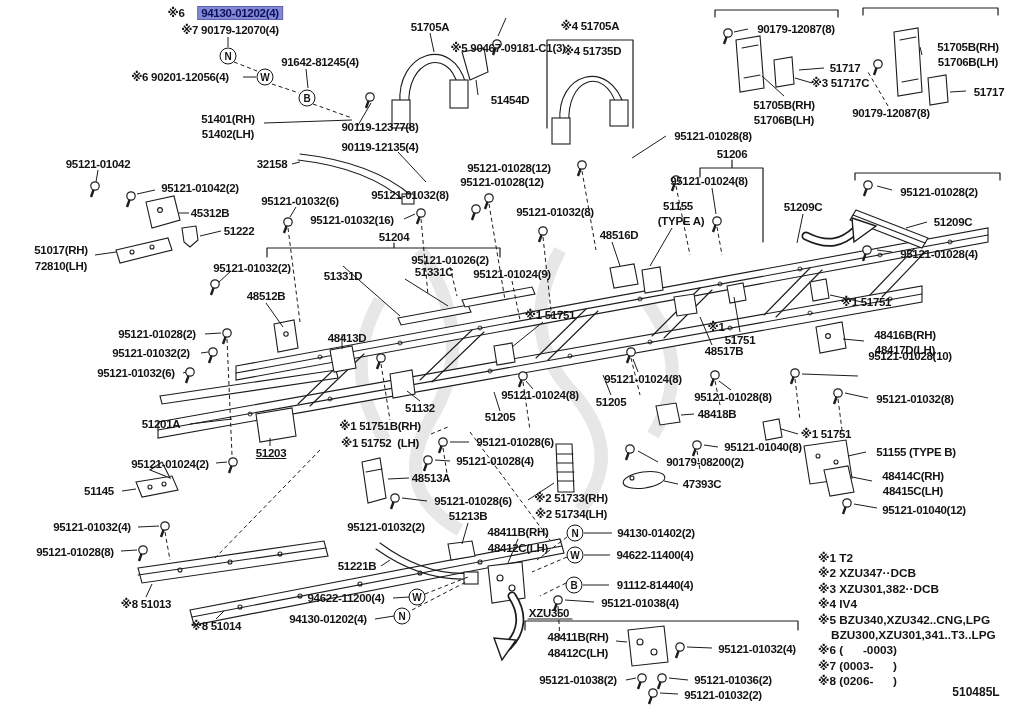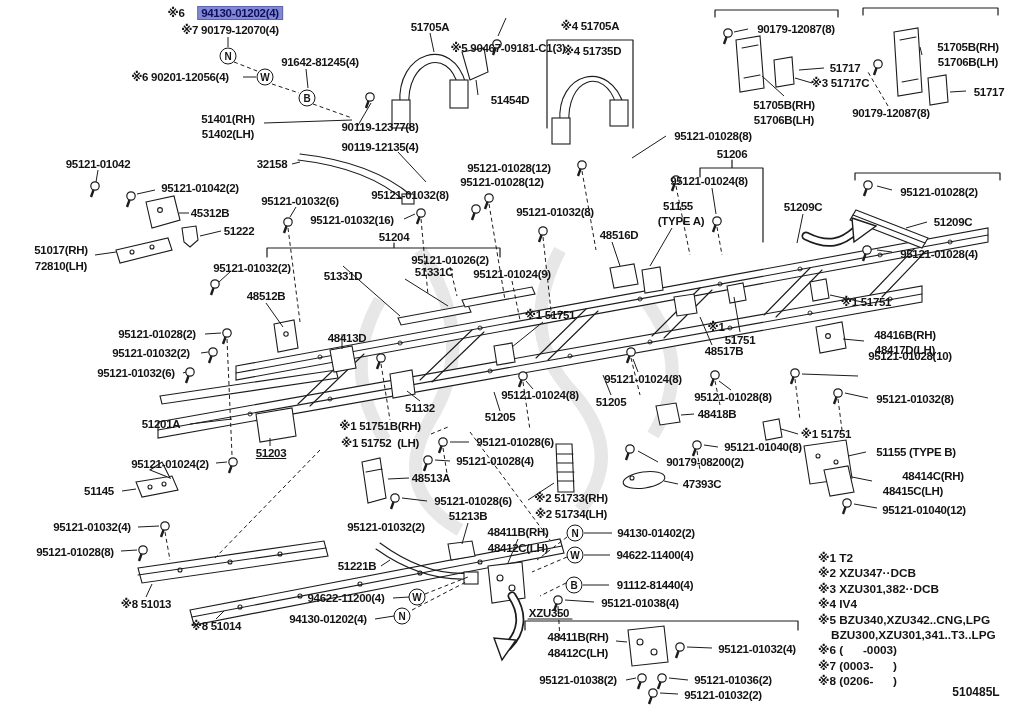--- a/index.html
+++ b/index.html
@@ -559,21 +559,21 @@
       <div class="lbl" style="left: 473px; top: 501px;">95121-01028(6)</div>
       <div class="lbl" style="left: 468px; top: 516px;">51213B</div>
       <div class="lbl" style="left: 386px; top: 527px;">95121-01032(2)</div>
       <div class="lbl" style="left: 571px; top: 498px;">※2 51733(RH)</div>
       <div class="lbl" style="left: 571px; top: 514px;">※2 51734(LH)</div>
       <div class="lbl" style="left: 826px; top: 434px;">※1 51751</div>
       <div class="lbl" style="left: 763px; top: 447px;">95121-01040(8)</div>
       <div class="lbl" style="left: 705px; top: 462px;">90179-08200(2)</div>
       <div class="lbl" style="left: 702px; top: 484px;">47393C</div>
       <div class="lbl" style="left: 916px; top: 452px;">51155 (TYPE B)</div>
-      <div class="lbl" style="left: 913px; top: 476px; margin-left: 20px;">48414C(RH)</div>
+      <div class="lbl" style="left: 913px; top: 476px;">48414C(RH)</div>
       <div class="lbl" style="left: 913px; top: 491px;">48415C(LH)</div>
       <div class="lbl" style="left: 924px; top: 510px;">95121-01040(12)</div>
       <div class="lbl" style="left: 161px; top: 424px;">51201A</div>
       <div class="lbl" style="left: 271px; top: 453px; text-decoration: underline;">51203</div>
       <div class="lbl" style="left: 170px; top: 464px;">95121-01024(2)</div>
       <div class="lbl" style="left: 99px; top: 491px;">51145</div>
       <div class="lbl" style="left: 92px; top: 527px;">95121-01032(4)</div>
       <div class="lbl" style="left: 75px; top: 552px;">95121-01028(8)</div>
       <div class="lbl" style="left: 146px; top: 604px;">※8 51013</div>
       <div class="lbl" style="left: 216px; top: 626px;">※8 51014</div>

